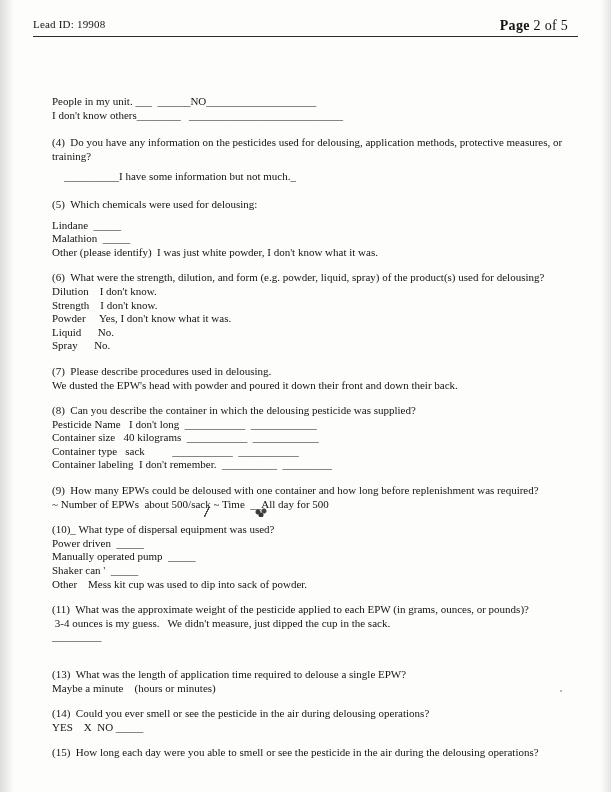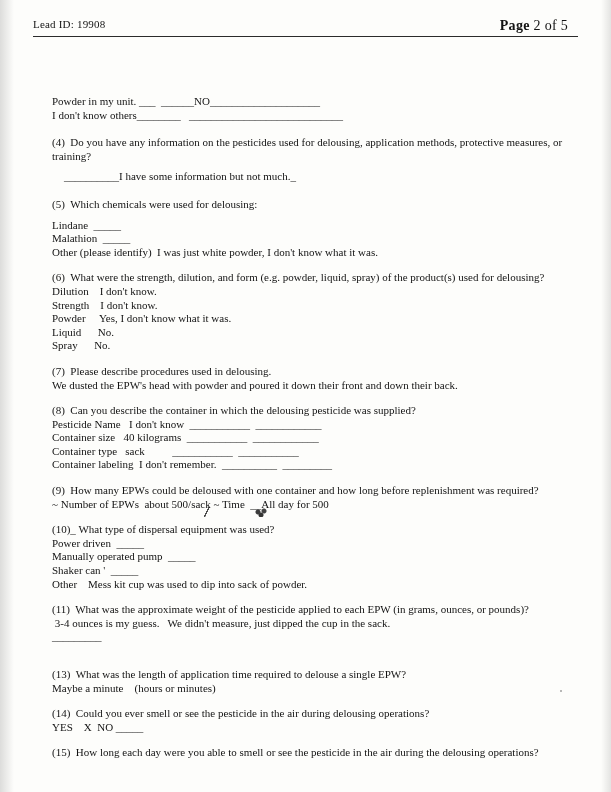--- a/index.html
+++ b/index.html
@@ -117,21 +117,21 @@
 
     <div class="header">
       <div class="lead-id">Lead ID: 19908</div>
       <div class="page-num"><b>Page</b> <span>2 of  5</span></div>
     </div>
     <div class="hr-top"></div>
 
     <div class="body">
 
       <div class="blk">
-        <div class="line">Powder in my unit. ___  ______NO____________________</div>
+        <div class="line">People in my unit. ___  ______NO____________________</div>
         <div class="line">I don't know others________   ____________________________</div>
       </div>
 
       <div class="gap-lg"></div>
 
       <div class="blk">
         <div class="q">(4)  Do you have any information on the pesticides used for delousing, application methods, protective measures, or training?</div>
         <div class="gap-sm"></div>
         <div class="sub indent2">__________I have some information but not much._</div>
       </div>
@@ -161,21 +161,21 @@
 
       <div class="blk">
         <div class="q">(7)  Please describe procedures used in delousing.</div>
         <div class="sub">We dusted the EPW's head with powder and poured it down their front and down their back.</div>
       </div>
 
       <div class="gap-md"></div>
 
       <div class="blk">
         <div class="q">(8)  Can you describe the container in which the delousing pesticide was supplied?</div>
-        <div class="sub">Pesticide Name   I don't know  ___________  ____________</div>
+        <div class="sub">Pesticide Name   I don't long  ___________  ____________</div>
         <div class="sub">Container size   40 kilograms  ___________  ____________</div>
         <div class="sub">Container type   sack          ___________  ___________</div>
         <div class="sub">Container labeling  I don't remember.  __________  _________</div>
       </div>
 
       <div class="gap-md"></div>
 
       <div class="blk">
         <div class="q">(9)  How many EPWs could be deloused with one container and how long before replenishment was required?</div>
         <div class="sub">~ Number of EPWs  about 500/sack ~ Time  __All day for 500</div>

